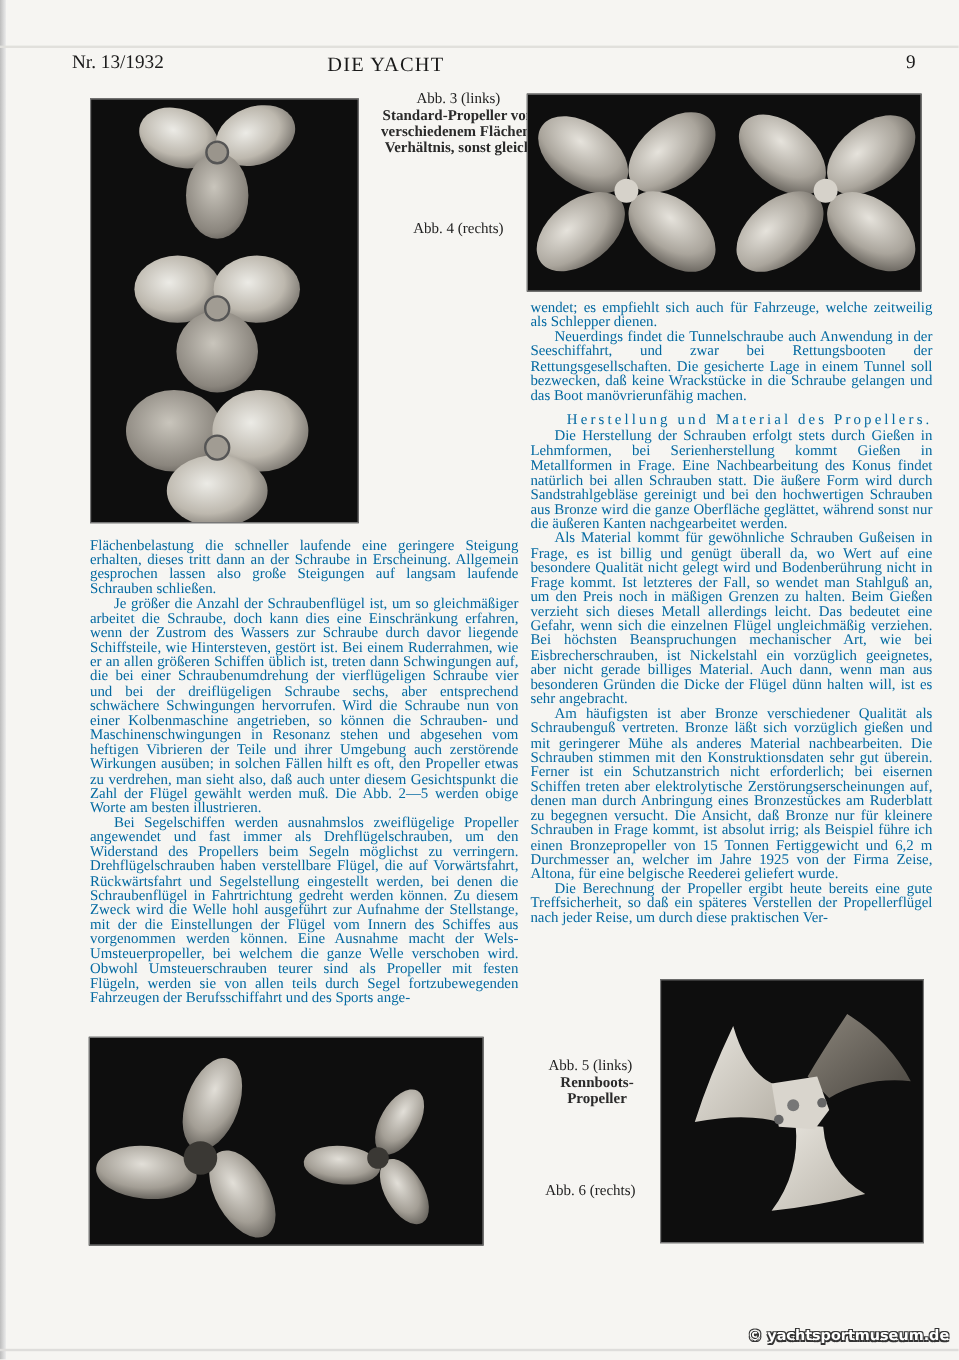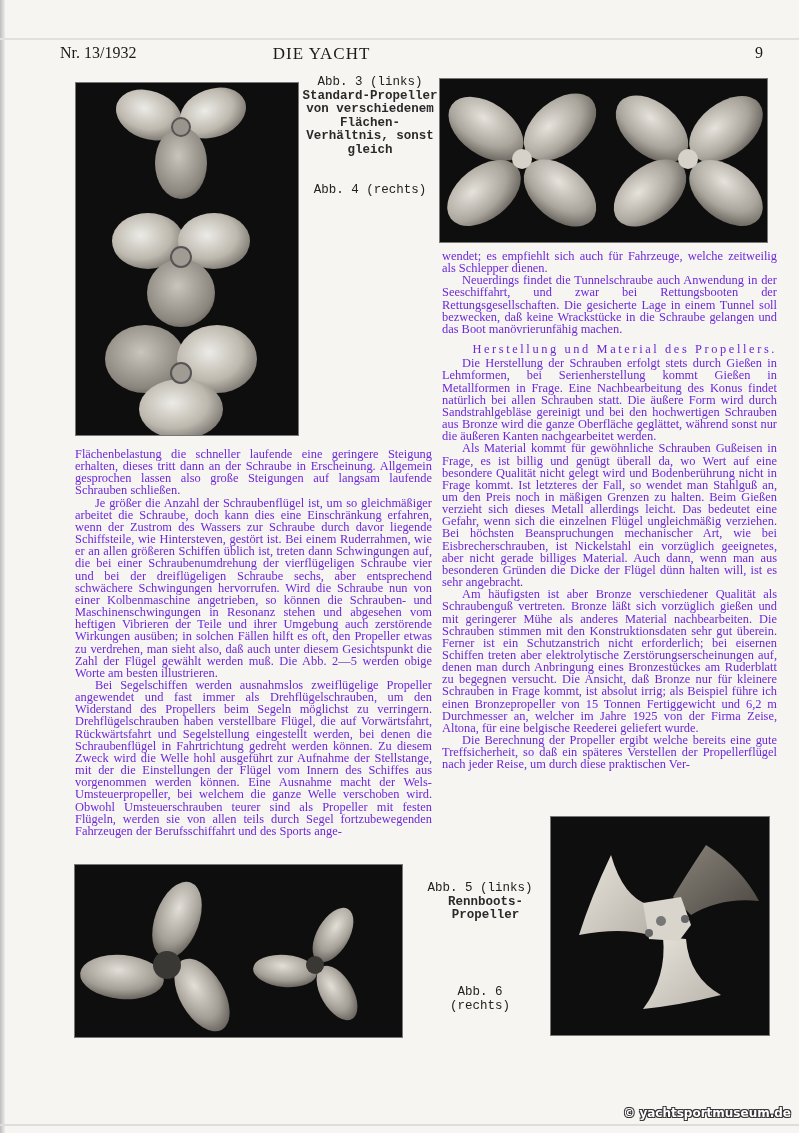--- a/index.html
+++ b/index.html
@@ -14,28 +14,28 @@
   .bottom-rule { position: absolute; left: 0; top: 1124px; width: 799px; height: 2px; background: #dedddb; }
 
   .hdr { position: absolute; top: 44px; font-family: "Liberation Serif", serif; font-size: 16px; color: #1a1a1a; }
   .hdr-left { left: 60px; }
   .hdr-center { left: 0; width: 643px; text-align: center; letter-spacing: 1px; font-size: 17px; }
   .hdr-right { right: 36px; }
 
   .photo { position: absolute; background: #0e0e0e; overflow: hidden; border: 1px solid #777; }
   .photo svg { width: 100%; height: 100%; display: block; }
 
-  .caption { position: absolute; font-family: Liberation Mono, monospace; font-size: 12.5px; line-height: 13.5px; text-align: center; color: #222; }
+  .caption { position: absolute; font-family: Liberation Serif, serif; font-size: 12.5px; line-height: 13.5px; text-align: center; color: #222; padding-left: 12px; }
   .caption .fig { display: block; }
   .caption .desc { display: block; font-weight: bold; color: #2a2a2a; }
 
   .caption-left { text-align: center; }
   .caption-left .desc { padding-left: 11px; }
 
-  .col { position: absolute; font-family: "Liberation Serif", serif; font-size: 12.4px; line-height: 12.15px; text-align: justify; color: #6d28d9; }
+  .col { position: absolute; font-family: "Liberation Serif", serif; font-size: 12.4px; line-height: 12.15px; text-align: justify; color: #0369a1; }
   .col p { margin: 0; text-indent: 20px; }
   .col p.noindent { text-indent: 0; }
   .col h3 { margin: 8px 0 2px 0; font-weight: normal; font-size: 12.4px; letter-spacing: 2.6px; text-align: right; }
 
   .watermark { position: absolute; right: 8px; top: 1106px; font-family: "DejaVu Sans", sans-serif; font-weight: bold; font-size: 12px; color: #fff;
     text-shadow: -1px -1px 0 #333, 1px -1px 0 #333, -1px 1px 0 #333, 1px 1px 0 #333; }
 </style>
 </head>
 <body>
 
@@ -121,21 +121,21 @@
   <p>Bei Segelschiffen werden ausnahmslos zweiflügelige Propeller angewendet und fast immer als Drehflügelschrauben, um den Widerstand des Propellers beim Segeln möglichst zu verringern. Drehflügelschrauben haben verstellbare Flügel, die auf Vorwärtsfahrt, Rückwärtsfahrt und Segelstellung eingestellt werden, bei denen die Schraubenflügel in Fahrtrichtung gedreht werden können. Zu diesem Zweck wird die Welle hohl ausgeführt zur Aufnahme der Stellstange, mit der die Einstellungen der Flügel vom Innern des Schiffes aus vorgenommen werden können. Eine Ausnahme macht der Wels-Umsteuerpropeller, bei welchem die ganze Welle verschoben wird. Obwohl Umsteuerschrauben teurer sind als Propeller mit festen Flügeln, werden sie von allen teils durch Segel fortzubewegenden Fahrzeugen der Berufsschiffahrt und des Sports ange-</p>
 </div>
 
 <div class="col" style="left:442px; top:250px; width:335px;">
   <p class="noindent">wendet; es empfiehlt sich auch für Fahrzeuge, welche zeitweilig als Schlepper dienen.</p>
   <p>Neuerdings findet die Tunnelschraube auch Anwendung in der Seeschiffahrt, und zwar bei Rettungsbooten der Rettungsgesellschaften. Die gesicherte Lage in einem Tunnel soll bezwecken, daß keine Wrackstücke in die Schraube gelangen und das Boot manövrierunfähig machen.</p>
   <h3>Herstellung und Material des Propellers.</h3>
   <p>Die Herstellung der Schrauben erfolgt stets durch Gießen in Lehmformen, bei Serienherstellung kommt Gießen in Metallformen in Frage. Eine Nachbearbeitung des Konus findet natürlich bei allen Schrauben statt. Die äußere Form wird durch Sandstrahlgebläse gereinigt und bei den hochwertigen Schrauben aus Bronze wird die ganze Oberfläche geglättet, während sonst nur die äußeren Kanten nachgearbeitet werden.</p>
   <p>Als Material kommt für gewöhnliche Schrauben Gußeisen in Frage, es ist billig und genügt überall da, wo Wert auf eine besondere Qualität nicht gelegt wird und Bodenberührung nicht in Frage kommt. Ist letzteres der Fall, so wendet man Stahlguß an, um den Preis noch in mäßigen Grenzen zu halten. Beim Gießen verzieht sich dieses Metall allerdings leicht. Das bedeutet eine Gefahr, wenn sich die einzelnen Flügel ungleichmäßig verziehen. Bei höchsten Beanspruchungen mechanischer Art, wie bei Eisbrecherschrauben, ist Nickelstahl ein vorzüglich geeignetes, aber nicht gerade billiges Material. Auch dann, wenn man aus besonderen Gründen die Dicke der Flügel dünn halten will, ist es sehr angebracht.</p>
   <p>Am häufigsten ist aber Bronze verschiedener Qualität als Schraubenguß vertreten. Bronze läßt sich vorzüglich gießen und mit geringerer Mühe als anderes Material nachbearbeiten. Die Schrauben stimmen mit den Konstruktionsdaten sehr gut überein. Ferner ist ein Schutzanstrich nicht erforderlich; bei eisernen Schiffen treten aber elektrolytische Zerstörungserscheinungen auf, denen man durch Anbringung eines Bronzestückes am Ruderblatt zu begegnen versucht. Die Ansicht, daß Bronze nur für kleinere Schrauben in Frage kommt, ist absolut irrig; als Beispiel führe ich einen Bronzepropeller von 15 Tonnen Fertiggewicht und 6,2 m Durchmesser an, welcher im Jahre 1925 von der Firma Zeise, Altona, für eine belgische Reederei geliefert wurde.</p>
-  <p>Die Berechnung der Propeller ergibt welche bereits eine gute Treffsicherheit, so daß ein späteres Verstellen der Propellerflügel nach jeder Reise, um durch diese praktischen Ver-</p>
+  <p>Die Berechnung der Propeller ergibt heute bereits eine gute Treffsicherheit, so daß ein späteres Verstellen der Propellerflügel nach jeder Reise, um durch diese praktischen Ver-</p>
 </div>
 
 <div class="photo" style="left:74px; top:864px; width:327px; height:172px;">
   <svg viewBox="0 0 327 172">
     <defs>
       <radialGradient id="rl" cx="45%" cy="35%" r="75%">
         <stop offset="0" stop-color="#e2dfd8"></stop>
           <stop offset="0.6" stop-color="#a39e95"></stop>
           <stop offset="1" stop-color="#4e4b46"></stop>
       </radialGradient>

